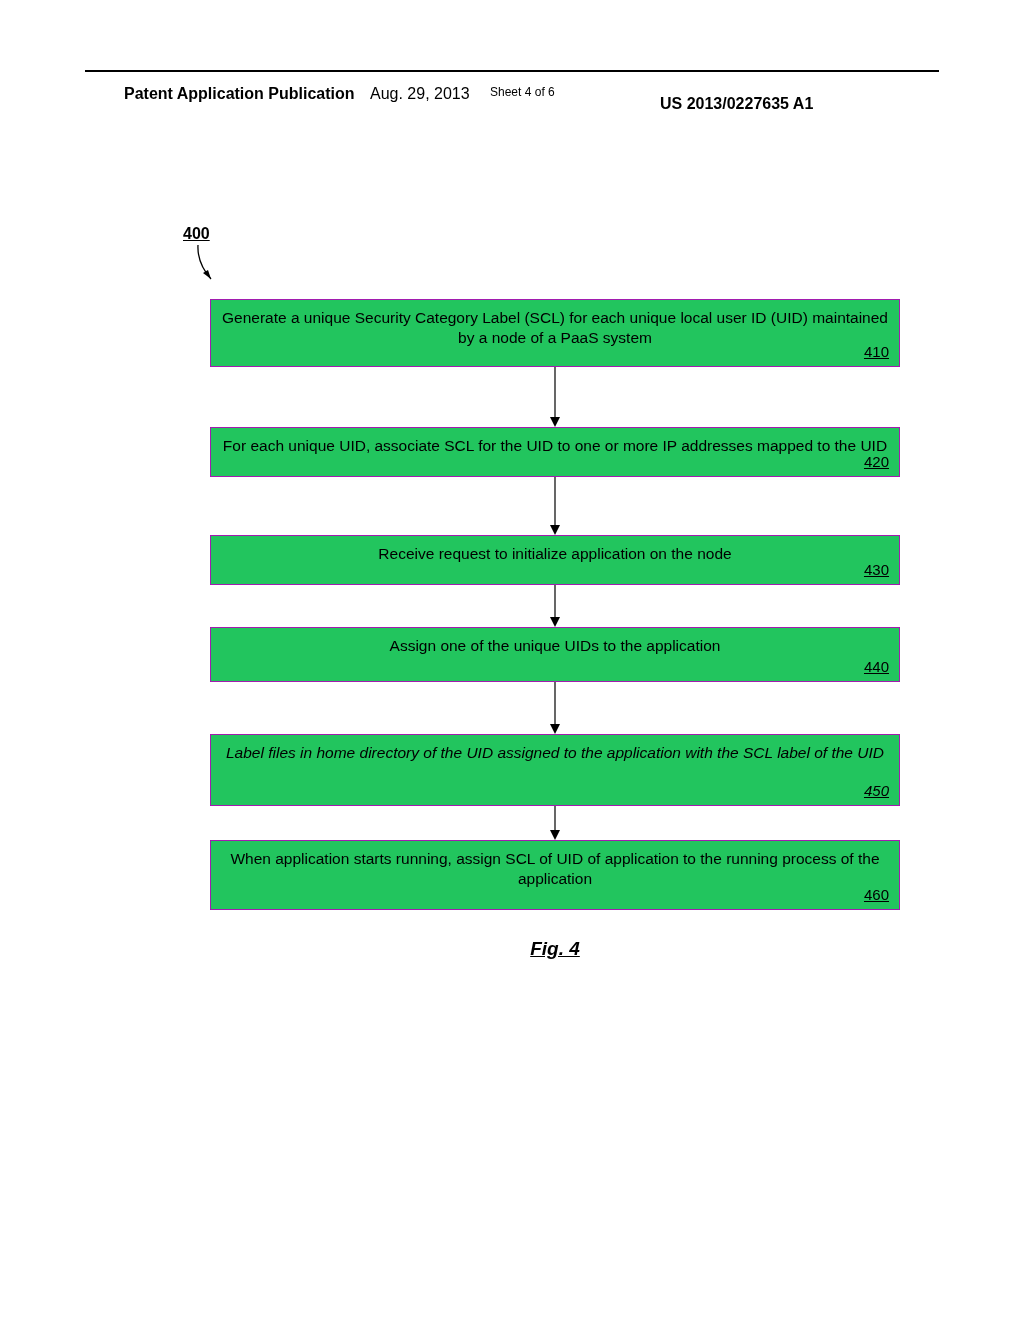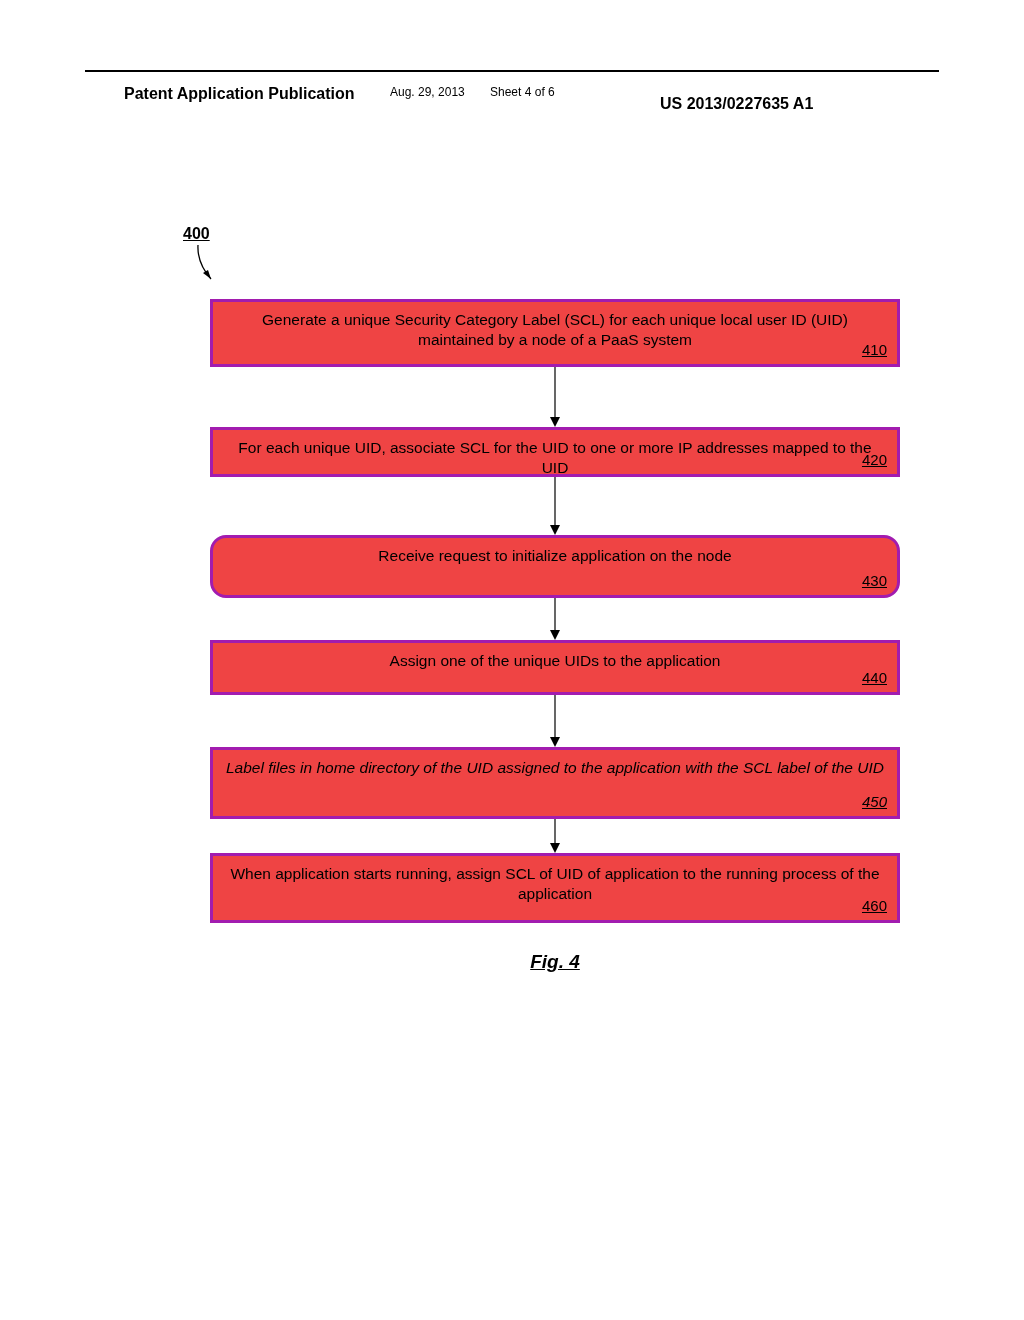--- a/index.html
+++ b/index.html
@@ -19,22 +19,22 @@
     }
     .header-left {
       position: absolute;
       left: 115px;
       font-weight: bold;
       font-size: 16px;
       margin-left: 9px;
     }
     .header-date {
       position: absolute;
-      left: 390px;
-      font-size: 12px;
+      left: 370px;
+      font-size: 16px;
     }
     .header-sheet {
       position: absolute;
       left: 490px;
       font-size: 12px;
     }
     .header-pubnum {
       position: absolute;
       left: 660px;
       font-weight: bold;
@@ -64,27 +64,27 @@
       position: absolute;
       top: 18px;
       left: 18px;
     }
     .boxes {
       margin-top: 56px;
       width: 690px;
       margin-left: 35px;
     }
     .flow-box {
-      border: 3px solid #a21caf;
+      border: 1px solid #a21caf;
       padding: 8px 10px 6px 10px;
       text-align: center;
       font-size: 15.5px;
       line-height: 1.32;
       position: relative;
-      background: #ef4444;
+      background: #22c55e;
     }
     .flow-box .step-num {
       position: absolute;
       bottom: 4px;
       right: 10px;
       text-decoration: underline;
       font-size: 15px;
     }
     .connector {
       display: flex;
@@ -95,21 +95,21 @@
       font-weight: bold;
       font-style: italic;
       font-size: 19px;
       margin-top: 28px;
       margin-left: 35px;
       width: 690px;
       text-decoration: underline;
     }
     .box-1 { height: 68px; }
     .box-2 { height: 50px; }
-    .box-3 { height: 63px; border-radius: 16px; }
+    .box-3 { height: 50px; }
     .box-4 { height: 55px; }
     .box-5 { height: 72px; font-style: italic; }
     .box-6 { height: 70px; }
   </style>
 </head>
 <body>
 
 <div class="header-rule"></div>
 <div class="header">
   <span class="header-left">Patent Application Publication</span>

